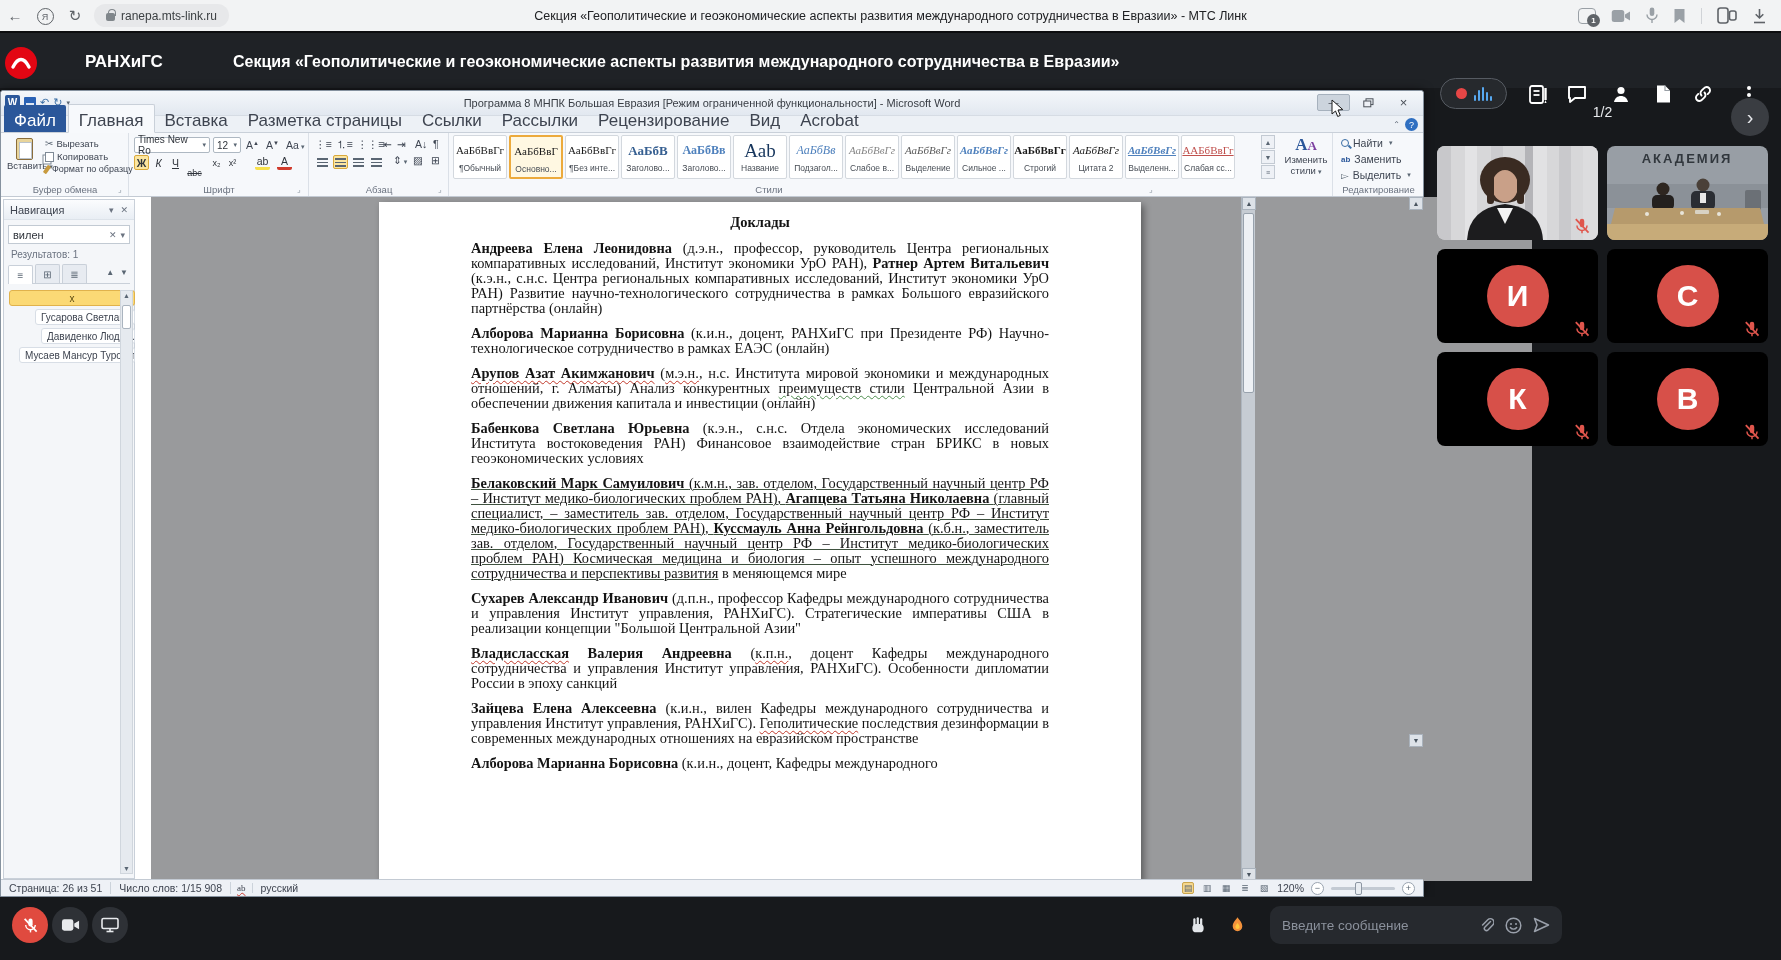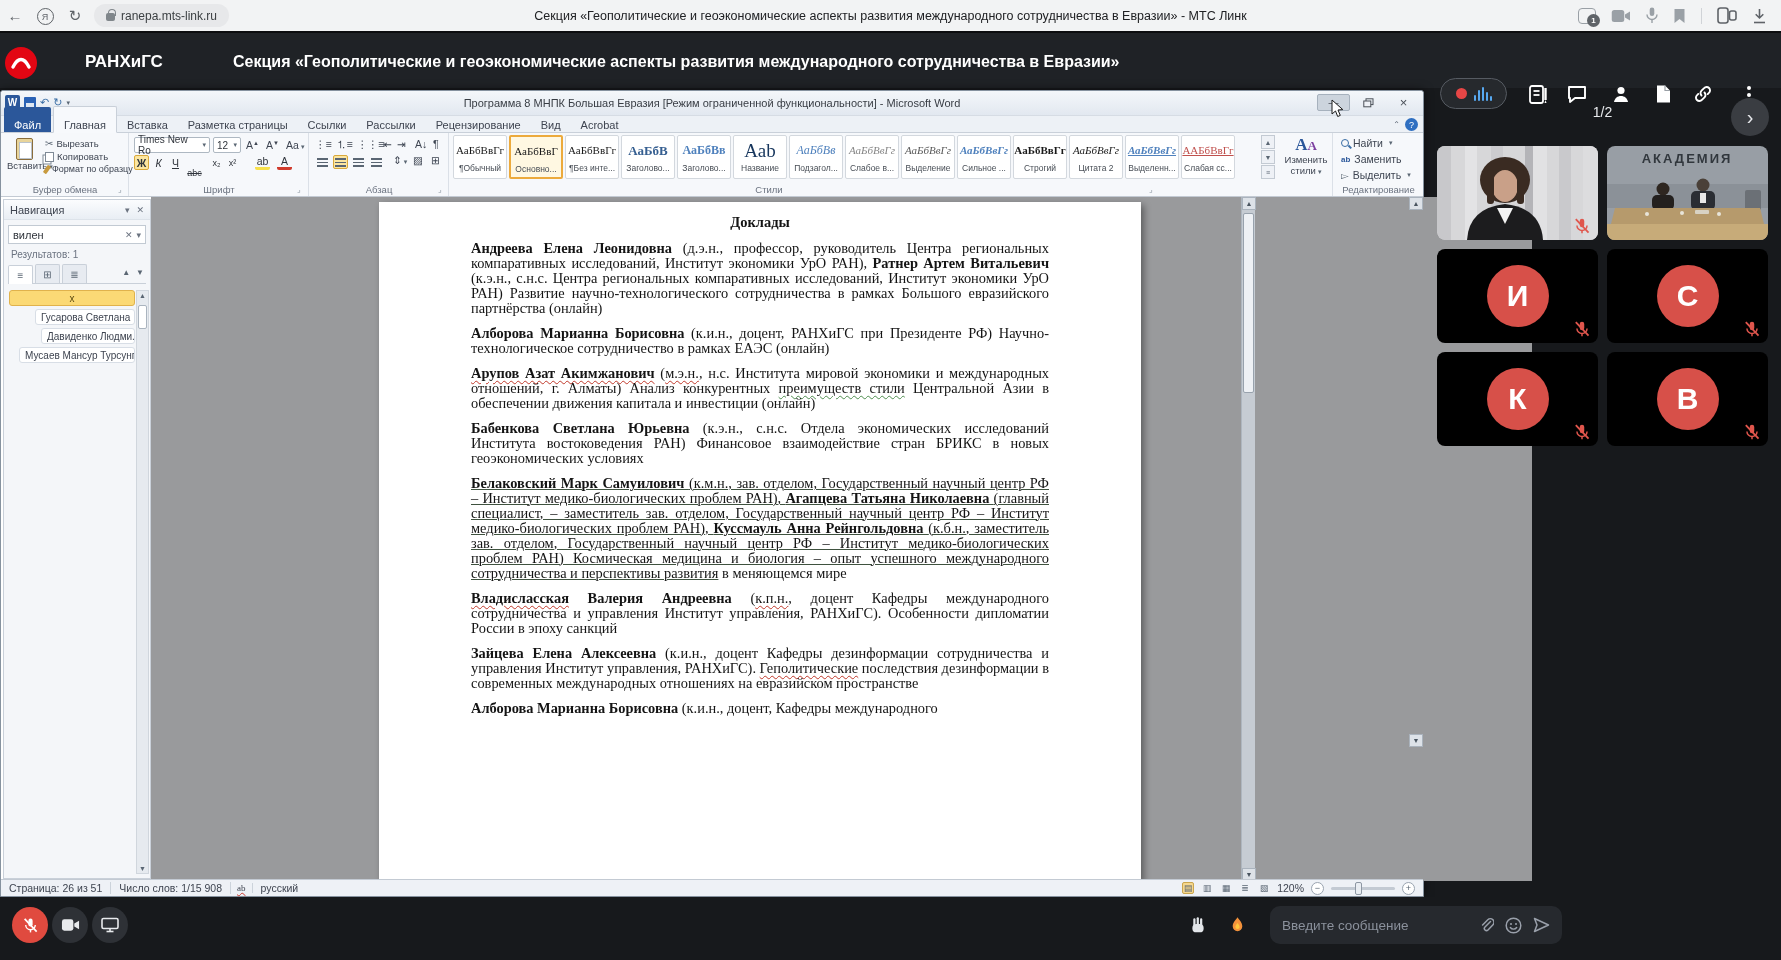--- a/index.html
+++ b/index.html
@@ -42,21 +42,21 @@
 .isave{width:12px;height:12px;background:#2a62b5;border-radius:1px;position:relative}
 .isave::after{content:"";position:absolute;left:2px;bottom:1px;width:8px;height:5px;background:#dfe7f2}
 .qglyph{font-size:11px;color:#3a6ea5}
 .qdd{font-size:7px;color:#5a6673}
 .wdoctitle{position:absolute;left:50%;top:6px;transform:translateX(-50%);font-size:11px;color:#383d44;white-space:nowrap}
 .winbtns{position:absolute;right:3px;top:3px;display:flex;gap:2px}
 .winbtn{width:33px;height:17px;display:flex;align-items:center;justify-content:center;font-size:10px;color:#4a5058;border-radius:2px}
 .winbtn.hov{background:#ccd4dd;border:1px solid #a6b1bd}
 .cursor-arrow{position:absolute;left:1330px;top:8px;z-index:30}
 .wtabrow{position:absolute;left:0;top:25px;right:0;height:17px;background:#edf1f6;border-bottom:1px solid #c9d0d9;display:flex;align-items:flex-end;padding-left:3px}
-.wtab{padding:12px 10px 1px;font-size:11px;color:#3e4450;white-space:nowrap}
+.wtab{padding:6px 10px 1px;font-size:17px;color:#3e4450;white-space:nowrap}
 .wtab.file{background:#2b579a;color:#fff;border-radius:2px 2px 0 0;margin-right:2px}
 .wtab.active{background:#f7f9fc;border:1px solid #c9d0d9;border-bottom-color:#f7f9fc;border-radius:2px 2px 0 0;position:relative;top:1px}
 .tabrow-right{position:absolute;right:5px;top:27px;display:flex;gap:5px;align-items:center}
 .chev{font-size:8px;color:#5a6673}
 .qhelp{width:13px;height:13px;border-radius:50%;background:#2f6fc1;color:#fff;font-size:9px;display:flex;align-items:center;justify-content:center}
 .ribbon{position:absolute;left:0;top:42px;right:0;height:64px;background:#f6f8fb;border-bottom:1px solid #c3cad3}
 .rgroup{position:absolute;top:0;bottom:0;border-right:1px solid #dbe0e7}
 .rlabel{position:absolute;bottom:1px;left:0;text-align:center;font-size:9.5px;color:#6b7380;white-space:nowrap}
 .rlaunch{position:absolute;bottom:2px;font-size:8px;color:#8a94a0}
 .pastebtn{position:absolute;left:5px;top:3px;width:36px;height:47px;text-align:center;border:1px solid transparent;border-radius:2px}
@@ -95,21 +95,21 @@
 .chgstyles{position:absolute;left:832px;top:2px;width:50px;text-align:center;font-size:9.5px;color:#3e4552;line-height:10.5px}
 .aa-ico{font-family:"Liberation Serif",serif;font-size:17px;font-weight:bold;color:#2b579a;line-height:19px}
 .aa-ico i{font-style:normal;color:#7c3fa0;font-size:13px}
 .edrow{position:absolute;left:8px;display:flex;align-items:center;gap:4px;font-size:10.5px;color:#3e4552}
 .mag{width:8px;height:8px;border:1.5px solid #3a6ea5;border-radius:50%;position:relative}
 .mag::after{content:"";position:absolute;width:4px;height:1.5px;background:#3a6ea5;right:-3.5px;bottom:-1px;transform:rotate(45deg)}
 .abico{font-size:8px;color:#2b579a;font-weight:bold}
 .dd{font-size:7px;color:#5a6673;margin-left:2px}
 
 
-.navpane{position:absolute;left:2px;top:108px;width:148px;height:680px;background:#f4f6f9;border:1px solid #c9d0d9;font-size:11px;color:#3e4450}
+.navpane{position:absolute;left:2px;top:108px;width:132px;height:680px;background:#f4f6f9;border:1px solid #c9d0d9;font-size:11px;color:#3e4450}
 .np-head{height:20px;line-height:20px;padding:0 6px;background:linear-gradient(#fbfcfe,#e9eef4);border-bottom:1px solid #dde3ea;display:flex;justify-content:space-between;align-items:center}
 .np-hic{color:#6b7380;font-size:9px;display:flex;gap:7px}
 .np-search{margin:5px 4px 2px;height:19px;background:#fff;border:1px solid #c2cad3;display:flex;align-items:center;padding:0 4px;gap:3px}
 .np-search input{flex:1;width:70px;border:none;outline:none;font-size:11px;color:#30353c;font-family:"Liberation Sans",sans-serif;background:transparent}
 .np-res{padding:3px 7px 1px;font-size:10px;color:#6b7380}
 .np-tabs{display:flex;margin:3px 4px 0;border-bottom:1px solid #c9d0d9;position:relative}
 .np-tab{width:25px;height:19px;border:1px solid #c9d0d9;border-bottom:none;background:#e7ebf1;margin-right:2px;display:flex;align-items:center;justify-content:center;font-size:10px;color:#5a6673;border-radius:2px 2px 0 0}
 .np-tab.on{background:#fff;position:relative;top:1px}
 .np-arr{position:absolute;right:2px;top:4px;font-size:8px;color:#5a6673;display:flex;gap:6px}
 .np-list{position:absolute;left:5px;top:90px;width:126px}
@@ -441,22 +441,23 @@
 
     <div class="docarea">
       <div class="page">
         <div class="docheading">Доклады</div>
         <div>
             <p><span class="b">Андреева Елена Леонидовна </span><span>(д.э.н., профессор, руководитель Центра региональных компаративных исследований, Институт экономики УрО РАН), </span><span class="b">Ратнер Артем Витальевич </span><span>(к.э.н., с.н.с. Центра региональных компаративных исследований, Институт экономики УрО РАН) Развитие научно-технологического сотрудничества в рамках Большого евразийского партнёрства (онлайн)</span></p>
             <p><span class="b">Алборова Марианна Борисовна </span><span>(к.и.н., доцент, РАНХиГС при Президенте РФ) Научно-технологическое сотрудничество в рамках ЕАЭС (онлайн)</span></p>
             <p><span class="b sq">Арупов Азат Акимжанович</span><span> (</span><span class="sq">м.э.н.</span><span>, н.с. Института мировой экономики и международных отношений, г. Алматы) Анализ конкурентных </span><span class="sqg">преимуществ стили</span><span> Центральной Азии в обеспечении движения капитала и инвестиции (онлайн)</span></p>
             <p><span class="b">Бабенкова Светлана Юрьевна </span><span>(к.э.н., с.н.с. Отдела экономических исследований Института востоковедения РАН) Финансовое взаимодействие стран БРИКС в новых геоэкономических условиях</span></p>
             <p><span class="b u">Белаковский Марк Самуилович </span><span class="u">(к.м.н., зав. отделом, Государственный научный центр РФ – Институт медико-биологических проблем РАН), </span><span class="b u">Агапцева Татьяна Николаевна </span><span class="u">(главный специалист, – заместитель зав. отделом, Государственный научный центр РФ – Институт медико-биологических проблем РАН), </span><span class="b u">Куссмауль Анна Рейнгольдовна </span><span class="u">(к.б.н., заместитель зав. отделом, Государственный научный центр РФ – Институт медико-биологических проблем РАН) Космическая медицина и биология – опыт успешного международного сотрудничества и перспективы развития</span><span> в меняющемся мире</span></p>
+            <p><span class="b">Сухарев Александр Иванович </span><span>(д.п.н., профессор Кафедры международного сотрудничества и управления Институт управления, РАНХиГС). Стратегические императивы США в реализации концепции "Большой Центральной Азии"</span></p>
             <p><span class="b sq">Владисласская</span><span class="b"> Валерия Андреевна </span><span>(</span><span class="sq">к.п.н.</span><span>, доцент Кафедры международного сотрудничества и управления Институт управления, РАНХиГС). Особенности дипломатии России в эпоху санкций</span></p>
-            <p><span class="b">Зайцева Елена Алексеевна </span><span>(к.и.н., доцент Кафедры дезинформации сотрудничества и управления Институт управления, РАНХиГС). </span><span class="sq">Геполитические</span><span> последствия дезинформации в современных международных отношениях на евразийском пространстве</span></p>
+            <p><span class="b">Зайцева Елена Алексеевна </span><span>(к.и.н., вилен Кафедры международного сотрудничества и управления Институт управления, РАНХиГС). </span><span class="sq">Геполитические</span><span> последствия дезинформации в современных международных отношениях на евразийском пространстве</span></p>
             <p><span class="b">Алборова Марианна Борисовна </span><span>(к.и.н., доцент, Кафедры международного</span></p>
           </div>
       </div>
       <div class="vscroll1">
         <span class="vs-arr" style="top:0">▲</span>
         <div class="vs-thumb"></div>
         <span class="vs-arr" style="bottom:0">▼</span>
       </div>
       <span class="sb2" style="top:0">▲</span>
       <span class="sb2" style="top:537px">▼</span>

